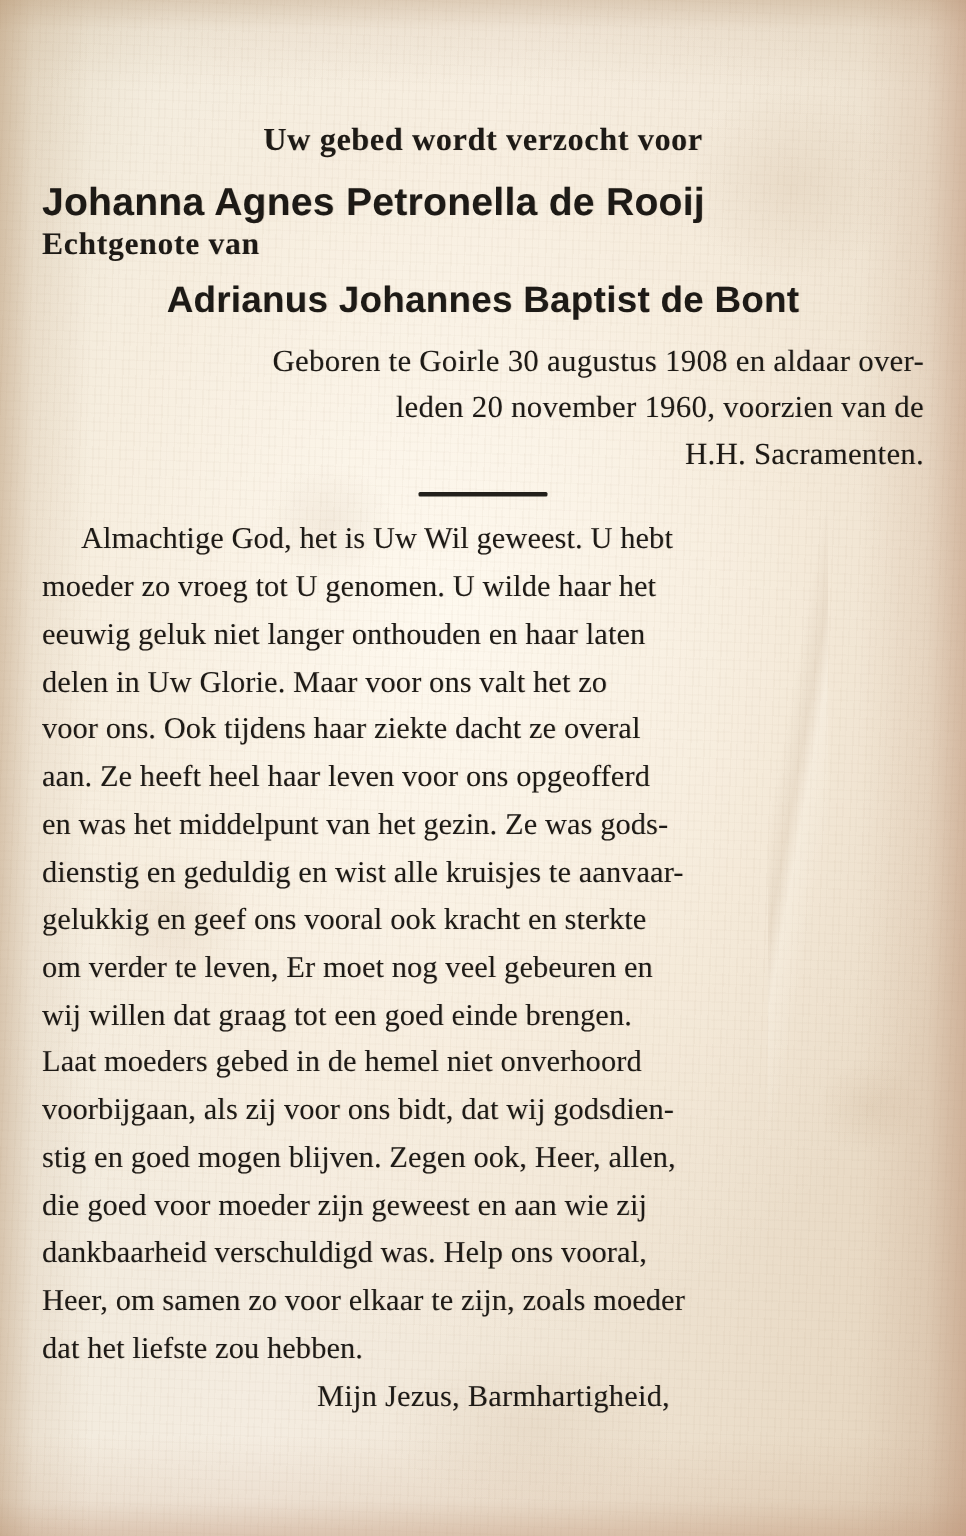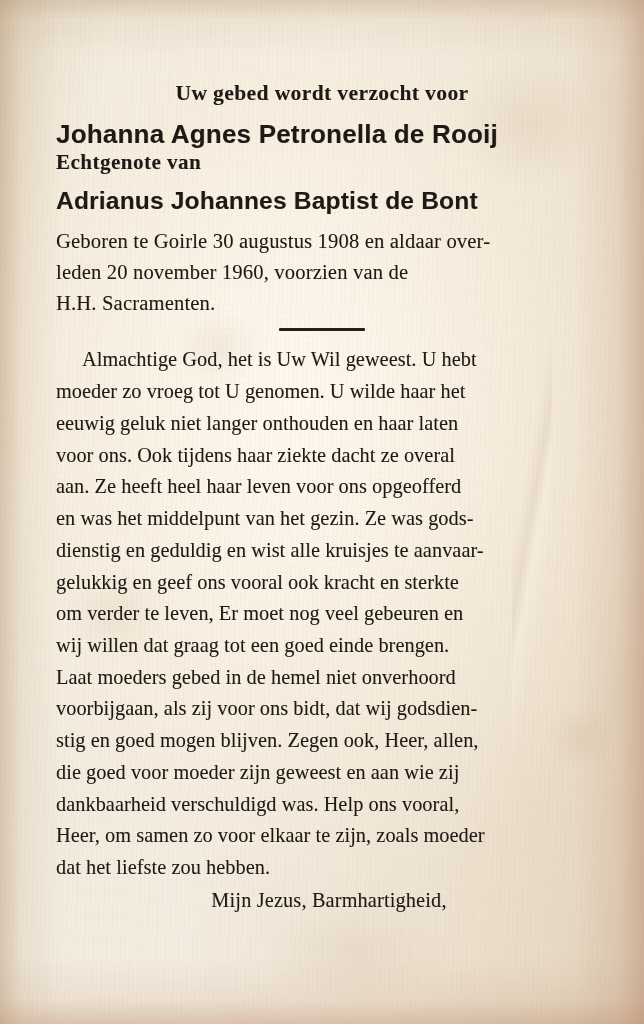--- a/index.html
+++ b/index.html
@@ -100,21 +100,21 @@
       rgba(0,0,0,0) 44%,
       rgba(150, 118, 86, 0.10) 50%,
       rgba(255, 252, 244, 0.22) 54%,
       rgba(0,0,0,0) 62%);
   }
 
   
   .content {
     position: relative;
     z-index: 5;
-    padding: 0 56px;
+    padding: 0 28px;
   }
 
   .opening {
     text-align: center;
     font-size: 21.5px;
     font-weight: 700;
     letter-spacing: 0.4px;
     margin-top: 81px;
   }
 
@@ -130,34 +130,34 @@
 
   .spouse-label {
     text-align: left;
     font-size: 21px;
     font-weight: 700;
     letter-spacing: 0.5px;
     margin-top: 0;
   }
 
   .name-spouse {
-    text-align: left;
+    text-align: center;
     font-family: "Liberation Sans", "DejaVu Sans", sans-serif;
     font-size: 24.5px;
     font-weight: 700;
     letter-spacing: 0.2px;
     margin-top: 12px;
     white-space: nowrap;
   }
 
   .dates {
     margin-top: 11px;
     font-size: 20.5px;
     line-height: 1.52;
-    text-align: left;
+    text-align: right;
     letter-spacing: 0.2px;
   }
 
   .dates .dline {
     display: block;
     white-space: nowrap;
   }
 
   .rule-wrap {
     display: flex;
@@ -232,20 +232,21 @@
     </div>
 
     <div class="rule-wrap">
       <div class="rule"></div>
     </div>
 
     <div class="prayer ink-soft">
       <span class="pline indent">Almachtige God, het is Uw Wil geweest. U hebt</span>
       <span class="pline">moeder zo vroeg tot U genomen. U wilde haar het</span>
       <span class="pline">eeuwig geluk niet langer onthouden en haar laten</span>
+      <span class="pline">delen in Uw Glorie. Maar voor ons valt het zo</span>
       <span class="pline">voor ons. Ook tijdens haar ziekte dacht ze overal</span>
       <span class="pline">aan. Ze heeft heel haar leven voor ons opgeofferd</span>
       <span class="pline">en was het middelpunt van het gezin. Ze was gods-</span>
       <span class="pline">dienstig en geduldig en wist alle kruisjes te aanvaar-</span>
       <span class="pline">gelukkig en geef ons vooral ook kracht en sterkte</span>
       <span class="pline">om verder te leven, Er moet nog veel gebeuren en</span>
       <span class="pline">wij willen dat graag tot een goed einde brengen.</span>
       <span class="pline">Laat moeders gebed in de hemel niet onverhoord</span>
       <span class="pline">voorbijgaan, als zij voor ons bidt, dat wij godsdien-</span>
       <span class="pline">stig en goed mogen blijven. Zegen ook, Heer, allen,</span>

